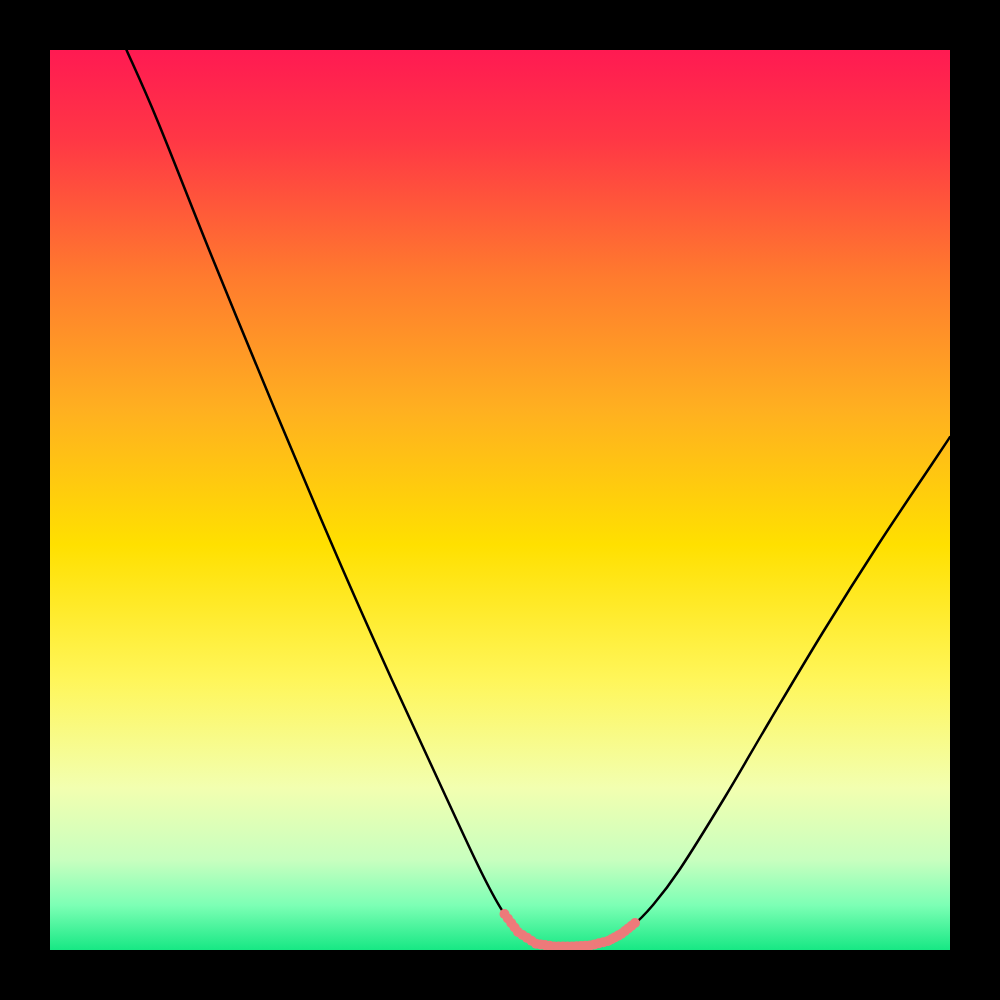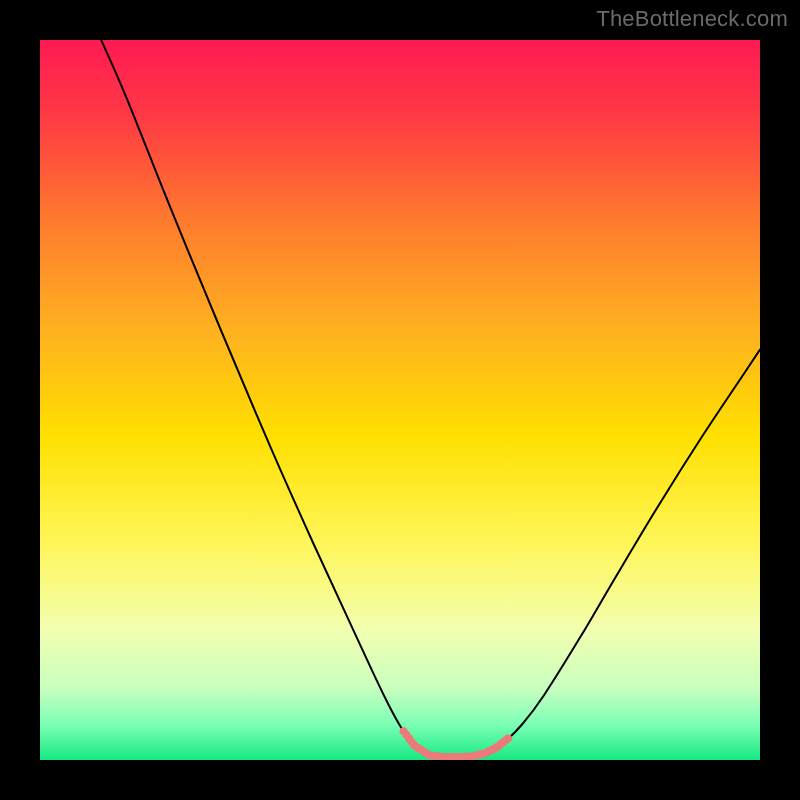--- a/index.html
+++ b/index.html
@@ -33,21 +33,20 @@
     font-size: 22px;
     font-weight: 500;
     letter-spacing: 0.2px;
     z-index: 5;
   }
 </style>
 </head>
 <body>
 
 <div class="frame">
-  <div class="attribution">TheBottleneck.com</div>
   <div class="plot">
     <svg id="chart-svg" width="720" height="720" viewBox="0 0 720 720" preserveAspectRatio="none">
       <defs>
         <linearGradient id="bg-grad" x1="0" y1="0" x2="0" y2="1">
             <stop offset="0%" stop-color="#ff1a52"></stop>
             <stop offset="10%" stop-color="#ff3745"></stop>
             <stop offset="25%" stop-color="#ff7a2e"></stop>
             <stop offset="40%" stop-color="#ffb020"></stop>
             <stop offset="55.00000000000001%" stop-color="#ffe000"></stop>
             <stop offset="70%" stop-color="#fff65a"></stop>

